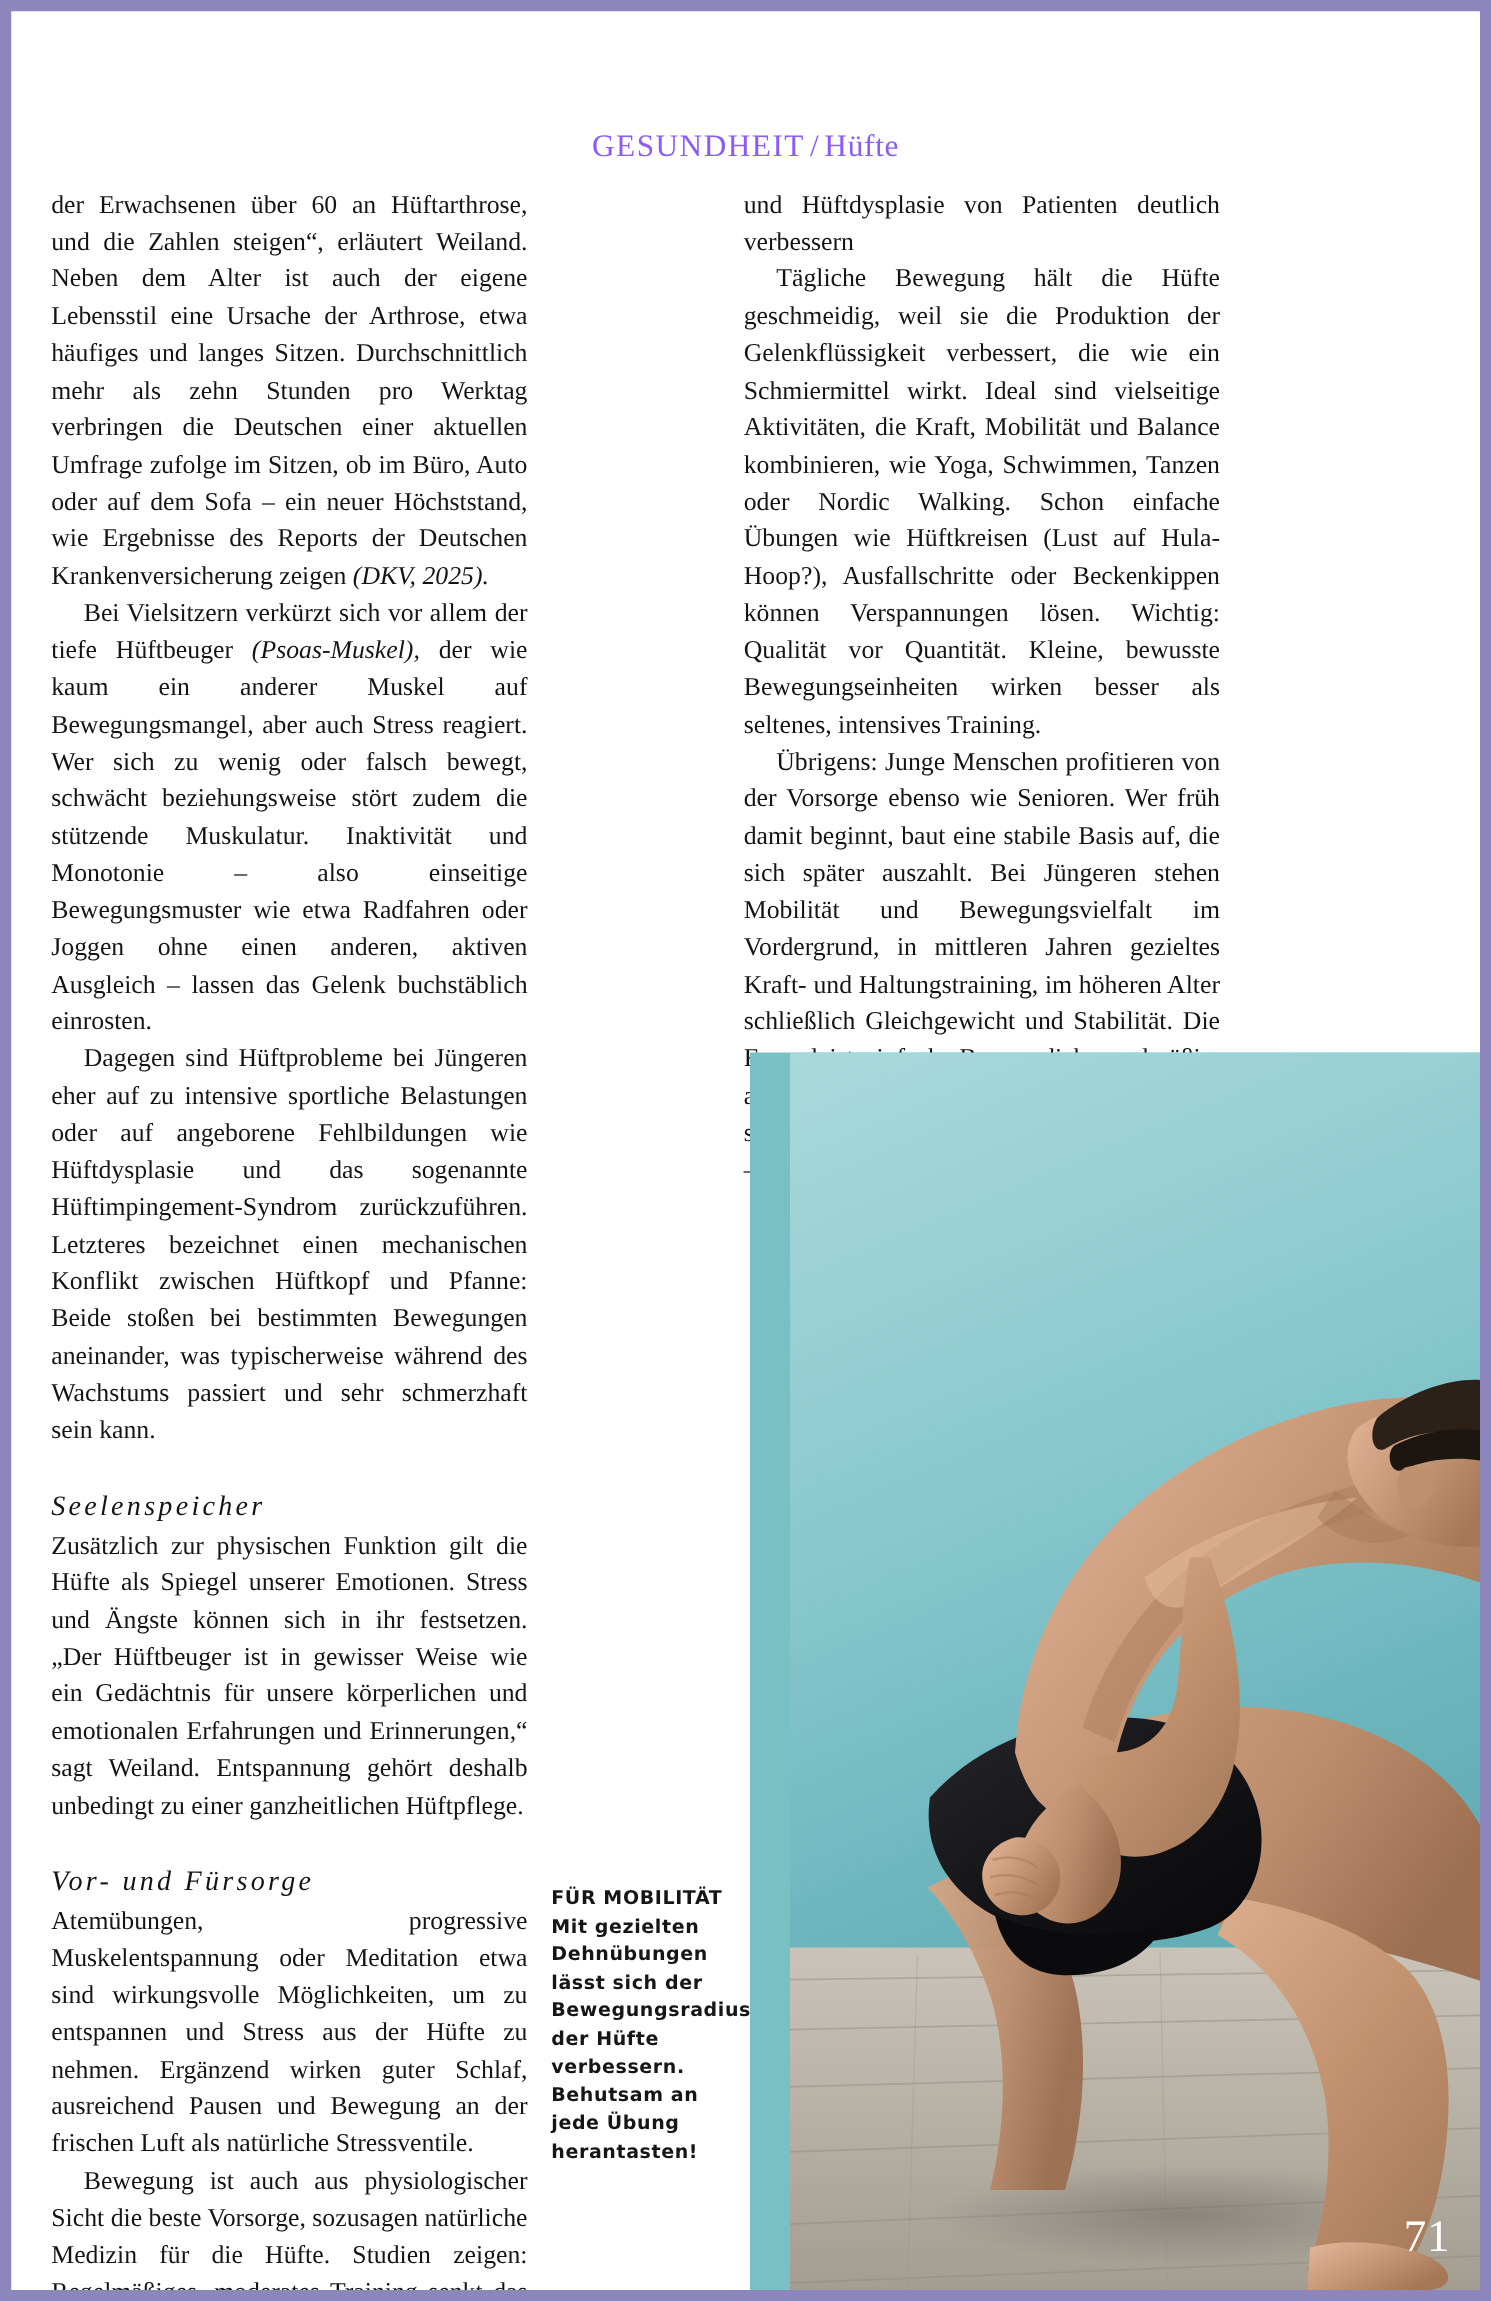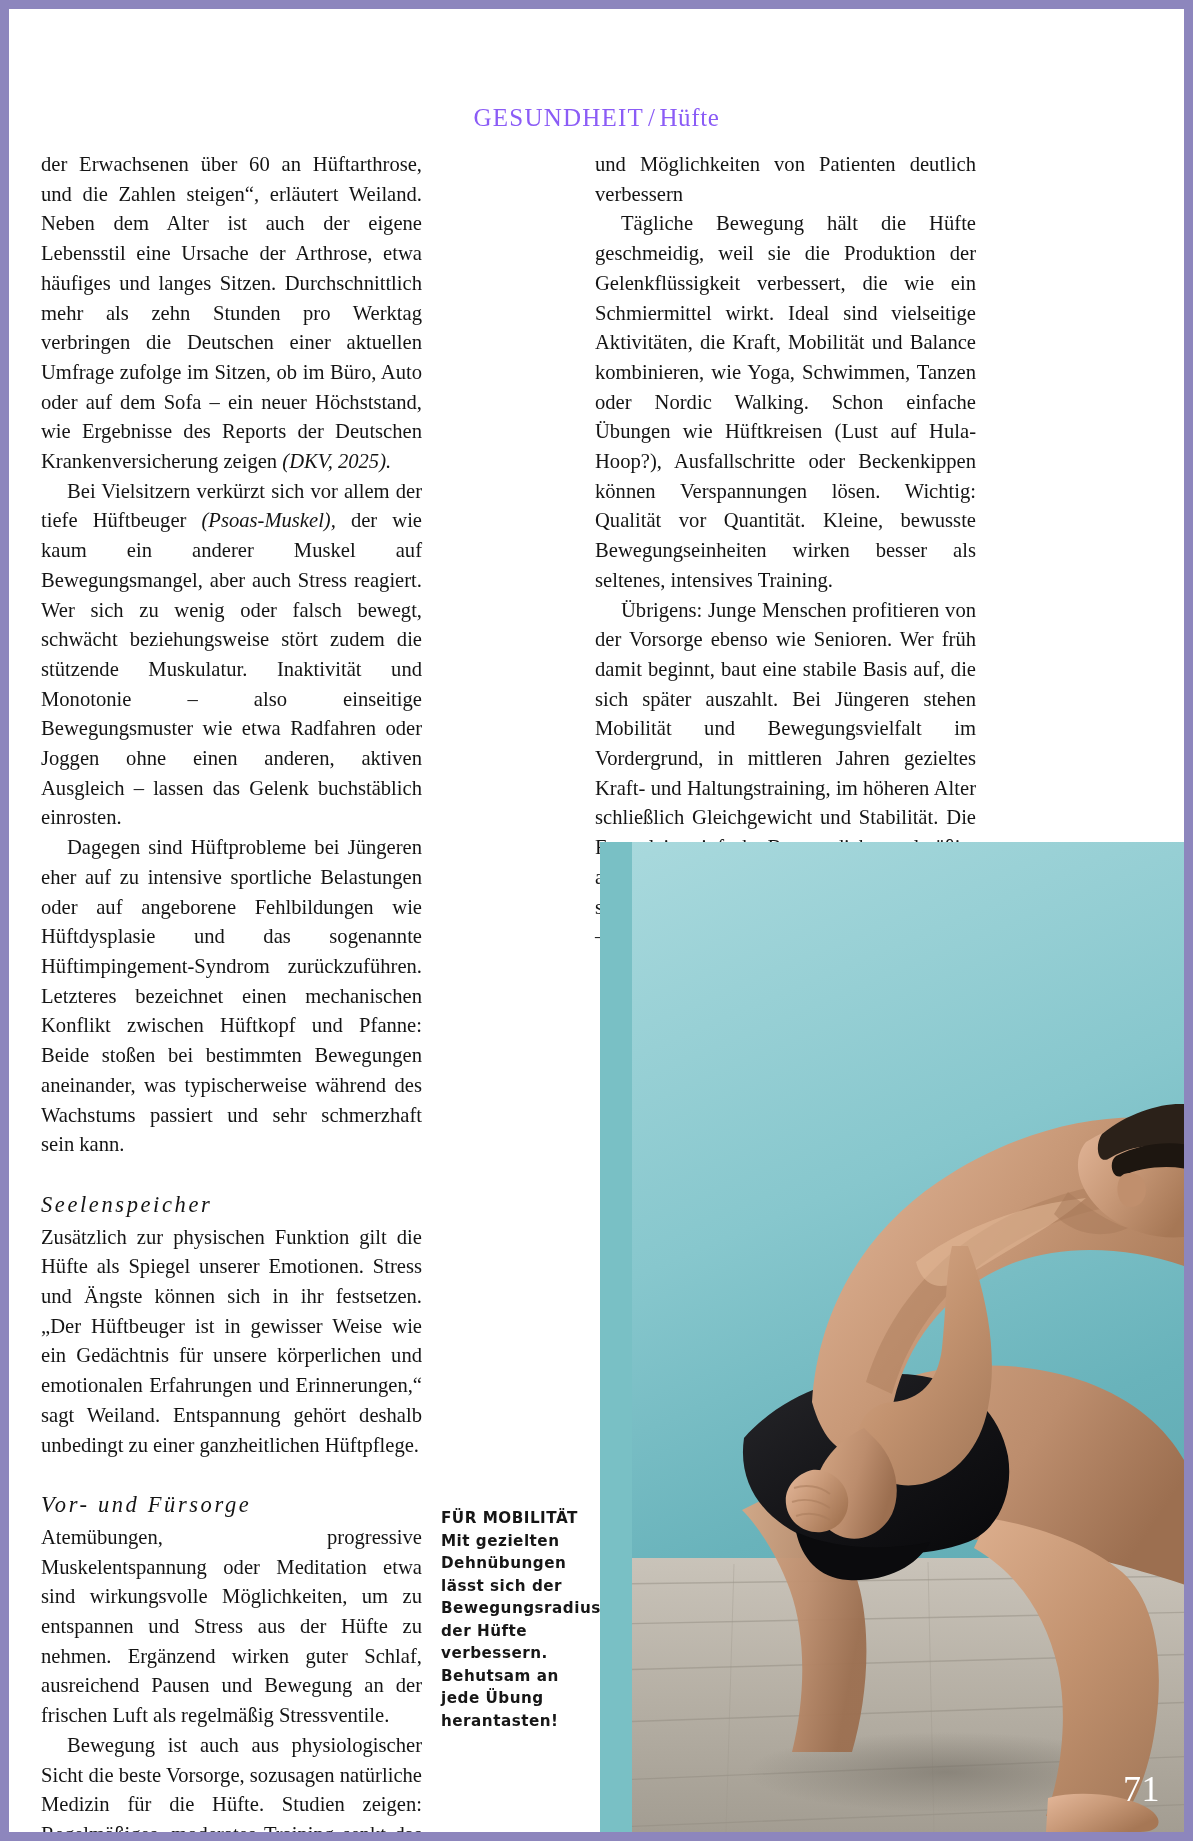--- a/index.html
+++ b/index.html
@@ -130,26 +130,26 @@
       <p><span>der Erwachsenen über 60 an Hüftarthrose, und die Zahlen steigen“, erläutert Weiland. Neben dem Alter ist auch der eigene Lebensstil eine Ursache der Arthrose, etwa häufiges und langes Sitzen. Durchschnittlich mehr als zehn Stunden pro Werktag verbringen die Deutschen einer aktuellen Umfrage zufolge im Sitzen, ob im Büro, Auto oder auf dem Sofa – ein neuer Höchststand, wie Ergebnisse des Reports der Deutschen Krankenversicherung zeigen </span><em>(DKV, 2025).</em></p>
 
       <p class="indent"><span>Bei Vielsitzern verkürzt sich vor allem der tiefe Hüftbeuger </span><em>(Psoas-Muskel),</em><span> der wie kaum ein anderer Muskel auf Bewegungsmangel, aber auch Stress reagiert. Wer sich zu wenig oder falsch bewegt, schwächt beziehungsweise stört zudem die stützende Muskulatur. Inaktivität und Monotonie – also einseitige Bewegungsmuster wie etwa Radfahren oder Joggen ohne einen anderen, aktiven Ausgleich – lassen das Gelenk buchstäblich einrosten.</span></p>
 
       <p class="indent"><span>Dagegen sind Hüftprobleme bei Jüngeren eher auf zu intensive sportliche Belastungen oder auf angeborene Fehlbildungen wie Hüftdysplasie und das sogenannte Hüftimpingement-Syndrom zurückzuführen. Letzteres bezeichnet einen mechanischen Konflikt zwischen Hüftkopf und Pfanne: Beide stoßen bei bestimmten Bewegungen aneinander, was typischerweise während des Wachstums passiert und sehr schmerzhaft sein kann.</span></p>
 
       <div class="sec-head">Seelenspeicher</div>
       <p><span>Zusätzlich zur physischen Funktion gilt die Hüfte als Spiegel unserer Emotionen. Stress und Ängste können sich in ihr festsetzen. „Der Hüftbeuger ist in gewisser Weise wie ein Gedächtnis für unsere körperlichen und emotionalen Erfahrungen und Erinnerungen,“ sagt Weiland. Entspannung gehört deshalb unbedingt zu einer ganzheitlichen Hüftpflege.</span></p>
 
       <div class="sec-head">Vor- und Fürsorge</div>
-      <p><span>Atemübungen, progressive Muskelentspannung oder Meditation etwa sind wirkungsvolle Möglichkeiten, um zu entspannen und Stress aus der Hüfte zu nehmen. Ergänzend wirken guter Schlaf, ausreichend Pausen und Bewegung an der frischen Luft als regelmäßig Stressventile.</span></p>
+      <p><span>Atemübungen, progressive Muskelentspannung oder Meditation etwa sind wirkungsvolle Möglichkeiten, um zu entspannen und Stress aus der Hüfte zu nehmen. Ergänzend wirken guter Schlaf, ausreichend Pausen und Bewegung an der frischen Luft als natürliche Stressventile.</span></p>
       <p class="indent"><span>Bewegung ist auch aus physiologischer Sicht die beste Vorsorge, sozusagen natürliche Medizin für die Hüfte. Studien zeigen: Regelmäßiges, moderates Training senkt das Risiko für eine Arthrose und kann die Beweglichkeit</span></p>
     </div>
 
     <div class="col col-right">
-      <p><span>und Möglichkeiten von Patienten deutlich verbessern</span></p>
+      <p><span>und Hüftdysplasie von Patienten deutlich verbessern</span></p>
       <p class="indent"><span>Tägliche Bewegung hält die Hüfte geschmeidig, weil sie die Produktion der Gelenkflüssigkeit verbessert, die wie ein Schmiermittel wirkt. Ideal sind vielseitige Aktivitäten, die Kraft, Mobilität und Balance kombinieren, wie Yoga, Schwimmen, Tanzen oder Nordic Walking. Schon einfache Übungen wie Hüftkreisen (Lust auf Hula-Hoop?), Ausfallschritte oder Beckenkippen können Verspannungen lösen. Wichtig: Qualität vor Quantität. Kleine, bewusste Bewegungseinheiten wirken besser als seltenes, intensives Training.</span></p>
       <p class="indent"><span>Übrigens: Junge Menschen profitieren von der Vorsorge ebenso wie Senioren. Wer früh damit beginnt, baut eine stabile Basis auf, die sich später auszahlt. Bei Jüngeren stehen Mobilität und Bewegungsvielfalt im Vordergrund, in mittleren Jahren gezieltes Kraft- und Haltungstraining, im höheren Alter schließlich Gleichgewicht und Stabilität. Die Formel ist einfach: Beweg dich regelmäßig, aber achtsam! Dann bleibt die Hüfte, was sie sein sollte</span></p>
       <div class="end-row">
         <span>– ein Kraftzentrum fürs Leben.</span>
         <span class="endmark"></span>
       </div>
     </div>
 
     <div class="caption">
       <span class="cap-title">FÜR MOBILITÄT</span>

